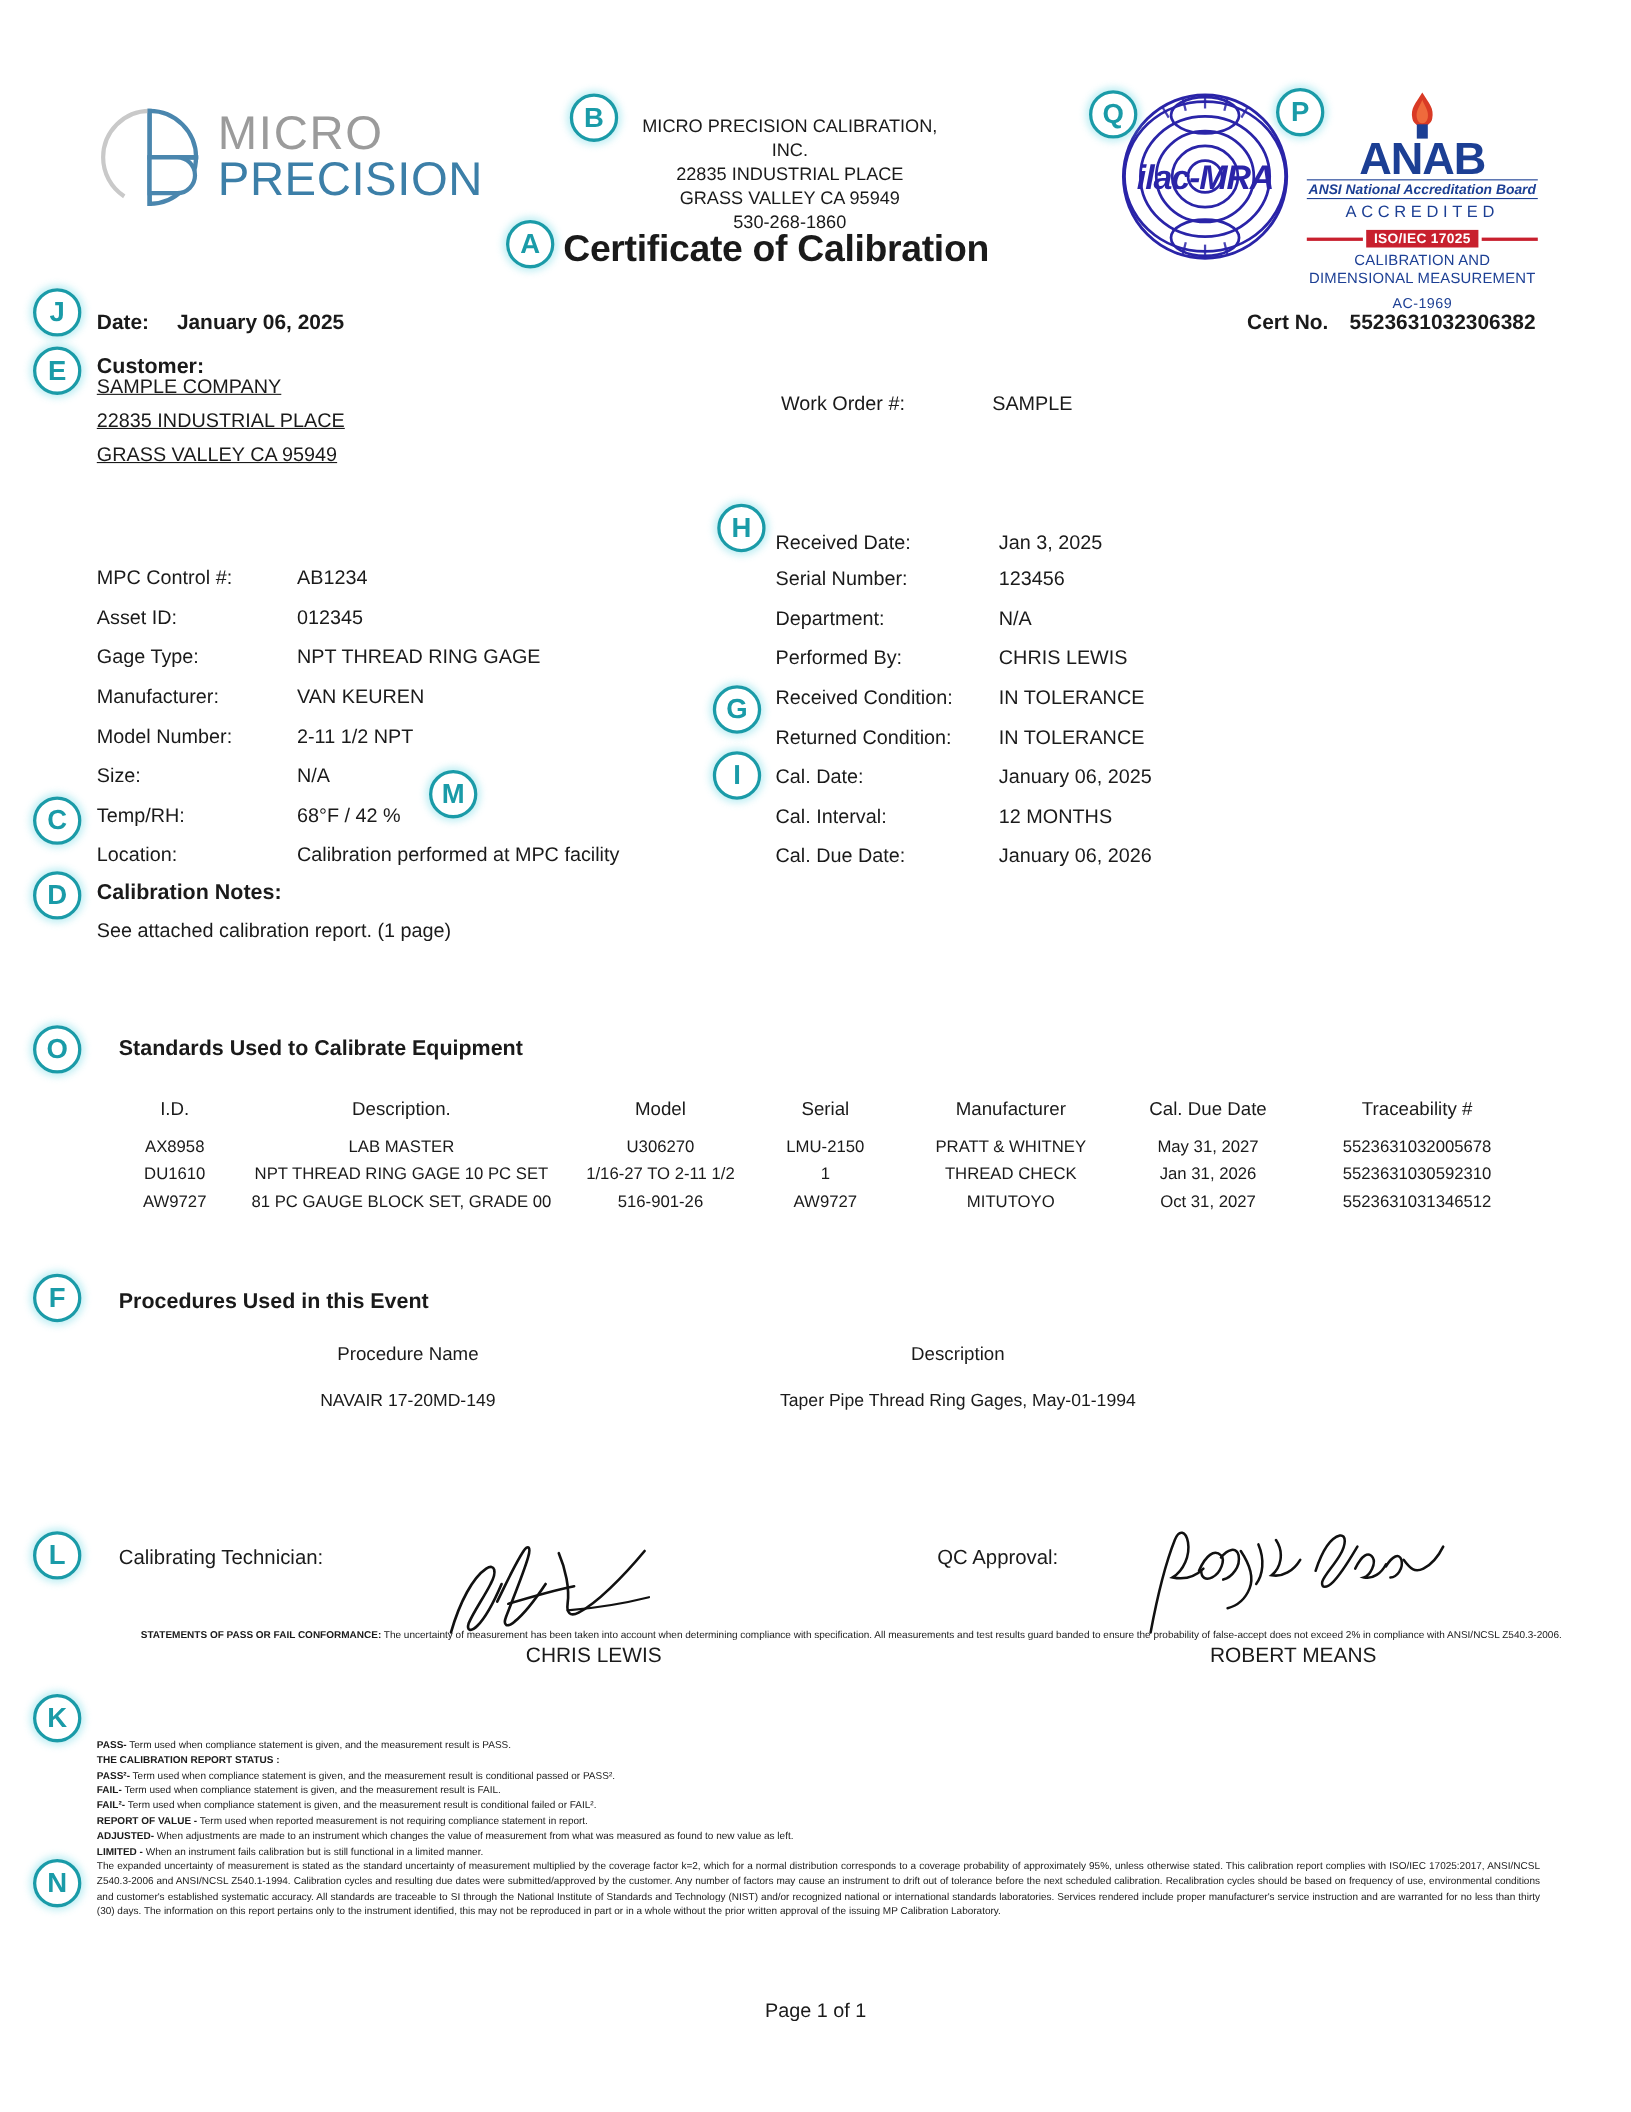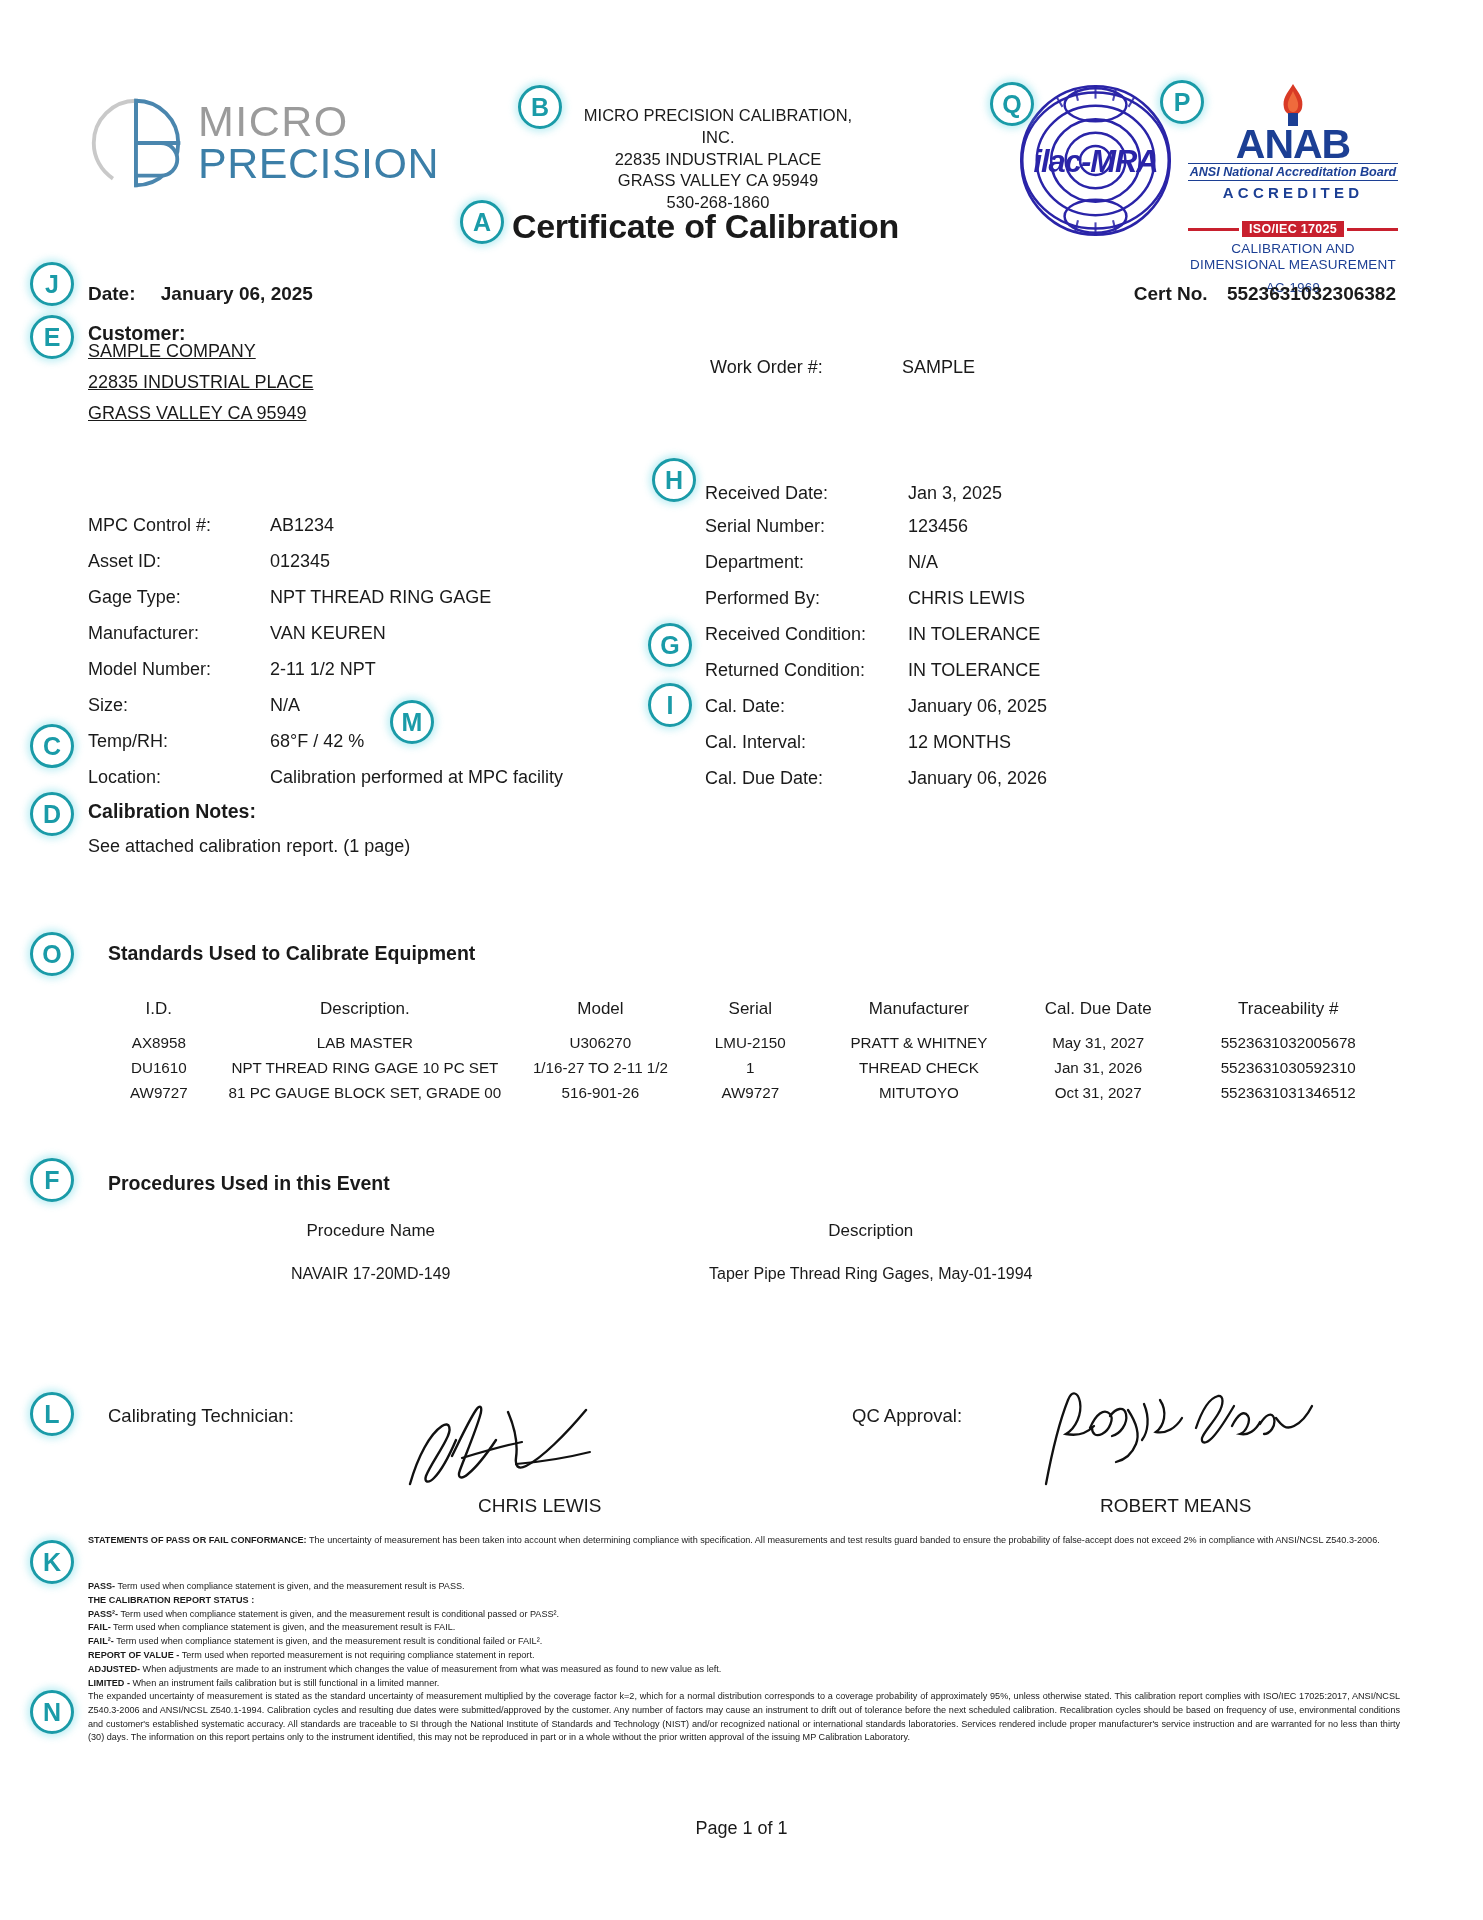--- a/index.html
+++ b/index.html
@@ -47,21 +47,21 @@
 
   
   .ilac { position: absolute; left: 1013px; top: 78px; width: 165px; height: 165px; font-style: italic; }
   .ilac svg { display:block; }
 
   
   .anab { position: absolute; left: 1188px; top: 82px; width: 210px; text-align: center; color: #1c3f94; }
   .anab .torch { height: 44px; position: relative; }
   .anab .anab-word { font-size: 41px; font-weight: bold; letter-spacing: -1px; line-height: 0.88; color: #1c3f94; }
   .anab .ansi-line { font-size: 12.6px; font-weight: bold; font-style: italic; border-top: 1.5px solid #1c3f94; border-bottom: 1.5px solid #1c3f94; padding: 1px 0; margin-top: 1px; }
-  .anab .accredited { font-size: 15px; letter-spacing: 4.2px; padding: 3px 0 20px; font-weight: 700; }
+  .anab .accredited { font-size: 15px; letter-spacing: 4.2px; padding: 3px 0 8px; font-weight: 400; }
   .anab .iso-row { display: flex; align-items: center; justify-content: center; gap: 3px; }
   .anab .iso-rule { height: 3px; background: #c8202e; flex: 1; }
   .anab .iso-box { background: #c8202e; color: #fff; font-size: 12.5px; font-weight: bold; padding: 1px 7px; letter-spacing: 0.3px; }
   .anab .cal-dim { font-size: 13.5px; line-height: 1.18; padding-top: 4px; letter-spacing: 0.2px; }
   .anab .ac-num { font-size: 13px; padding-top: 7px; letter-spacing: 0.4px; }
 
   
   .date-row { position: absolute; left: 88px; top: 283px; font-size: 19px; font-weight: bold; }
   .date-row .lbl { display: inline-block; }
   .date-row .val { display: inline-block; margin-left: 20px; }
@@ -109,21 +109,21 @@
   .sig-l-label { position: absolute; left: 108px; top: 1405px; font-size: 18.5px; }
   .sig-r-label { position: absolute; left: 852px; top: 1405px; font-size: 18.5px; }
   .sig-l-img { position: absolute; left: 390px; top: 1396px; width: 240px; height: 96px; }
   .sig-r-img { position: absolute; left: 1032px; top: 1380px; width: 290px; height: 108px; }
   .sig-l-name { position: absolute; left: 478px; top: 1495px; font-size: 19px; }
   .sig-r-name { position: absolute; left: 1100px; top: 1495px; font-size: 19px; }
 
   
   .fine { position: absolute; left: 88px; width: 1312px; font-size: 9.1px; line-height: 1.52; text-align: justify; }
   .fine b { font-weight: bold; }
-  .fine-1 { top: 1534px; }
+  .fine-1 { top: 1480px; margin-left: 40px; }
   .fine-2 { top: 1580px; }
   .fine-3 { top: 1690px; }
   .fine p { margin: 0; }
 
   .footer { position: absolute; left: 0; right: 0; top: 1818px; text-align: center; font-size: 18px; }
 </style>
 </head>
 <body>
 
 <div class="page">

